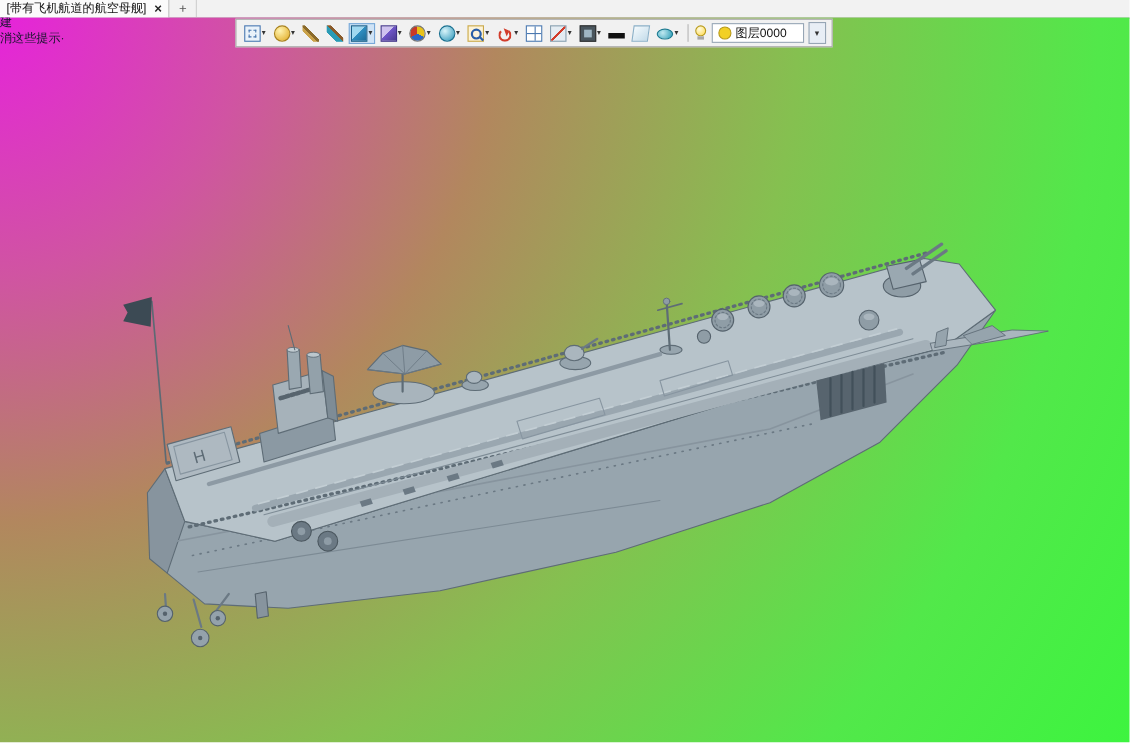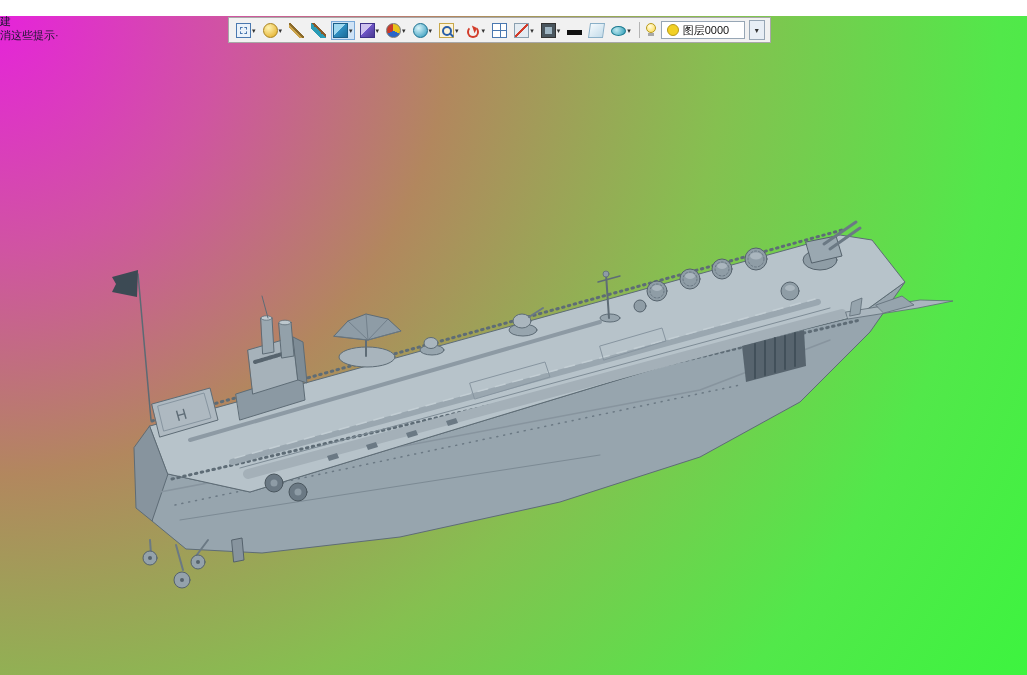--- a/index.html
+++ b/index.html
@@ -36,21 +36,21 @@
   }
   .ship{position:absolute;inset:0;width:100%;height:100%;}
 
   .hint{
     position:absolute;top:-2px;left:0;font-size:11px;line-height:14px;
     color:#16162c;z-index:5;
   }
 
   
   .toolbar{
-    position:absolute;left:228px;top:1px;z-index:10;
+    position:absolute;left:214px;top:1px;z-index:10;
     display:flex;align-items:center;gap:4px;
     padding:2px 5px;background:#f1f1f1;border:1px solid #a8a8a8;
   }
   .tb-icons{display:flex;align-items:center;gap:3px;}
   .tb-btn{display:flex;align-items:center;gap:1px;padding:1px;border:1px solid transparent;cursor:pointer;}
   .tb-btn.active{background:#cfe3f6;border:1px solid #78a8d8;}
   .dd{font-size:7px;color:#333;line-height:1;}
   .tb-sep{width:1px;height:16px;background:#b5b5b5;margin:0 2px;}
 
   .ic{width:15px;height:15px;position:relative;flex:none;box-sizing:border-box;}
@@ -93,20 +93,27 @@
   .combo-arrow{
     width:14px;height:18px;display:flex;align-items:center;justify-content:center;
     background:#e8eef5;border:1px solid #97a6b5;font-size:8px;color:#333;cursor:pointer;
   }
 </style>
 </head>
 <body>
 
 <div class="app">
 
+  <div class="tabbar">
+    <div class="tab">
+      <span class="tab-title">[带有飞机航道的航空母舰]</span>
+      <span class="tab-close">×</span>
+    </div>
+    <div class="newtab">+</div>
+  </div>
 
   <div class="viewport">
 
     <div class="hint">
       <div>建</div>
       <div>消这些提示·</div>
     </div>
 
     <div class="toolbar">
       <div class="tb-icons" id="tb-icons">

